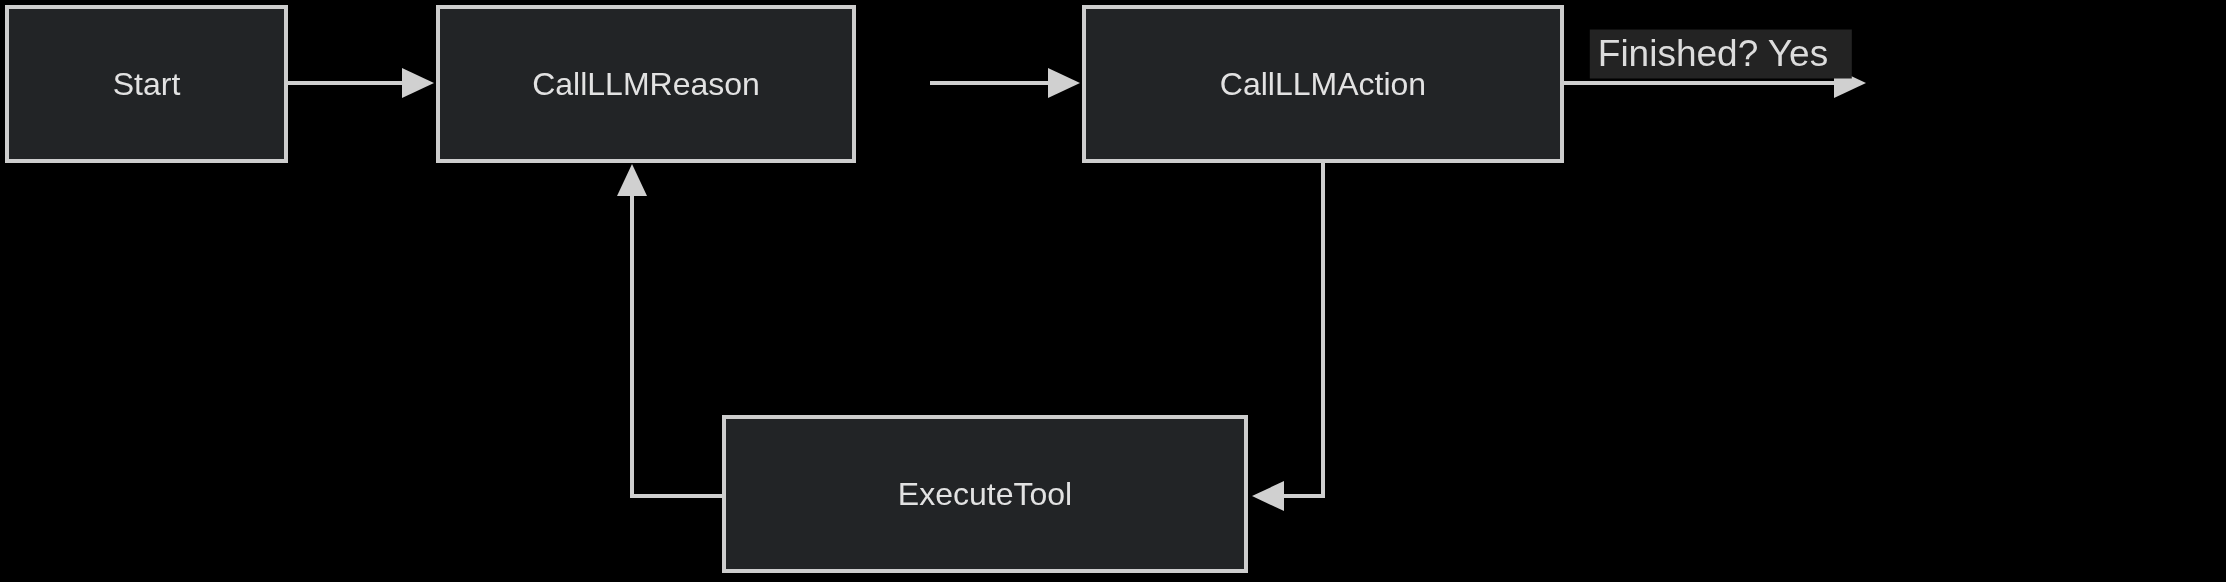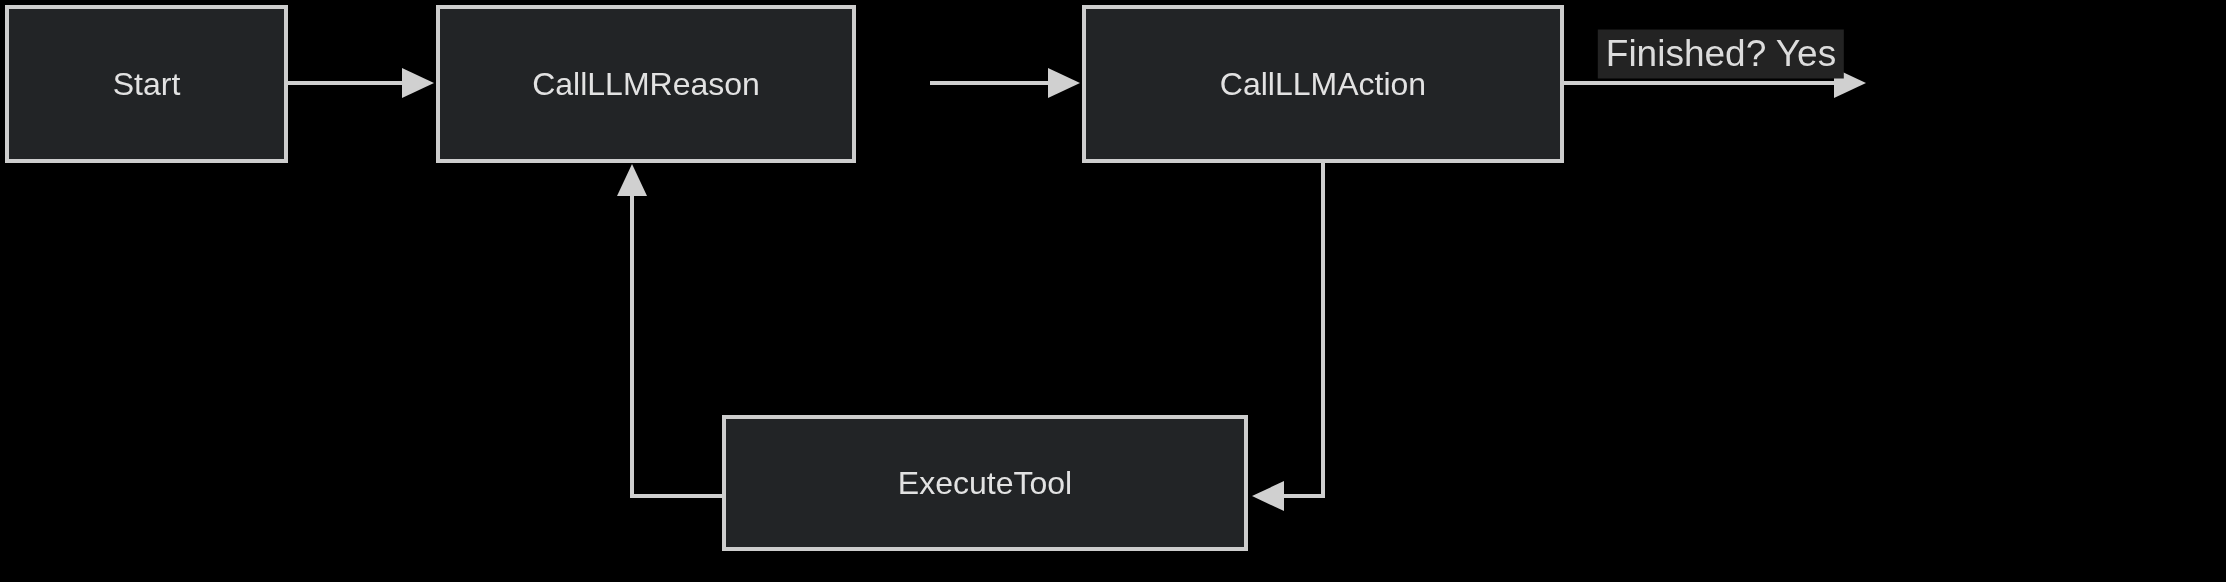--- a/index.html
+++ b/index.html
@@ -53,29 +53,29 @@
   .node .label {
     color: var(--node-text);
     font-size: 32px;
     line-height: 1;
     white-space: nowrap;
   }
   .node-start         { left: 5px;    top: 5px;   width: 283px; height: 158px; }
   .node-callllmreason { left: 436px;  top: 5px;   width: 420px; height: 158px; }
   .node-callllmaction { left: 1082px; top: 5px;   width: 482px; height: 158px; justify-content: center; }
   .node-finish        { left: 1868px; top: 6px;   width: 351px; height: 158px; }
-  .node-executetool   { left: 722px;  top: 415px; width: 526px; height: 136px; }
+  .node-executetool   { left: 722px;  top: 415px; width: 526px; height: 158px; }
   .edge-label {
     position: absolute;
     transform: translate(-50%, -50%);
     background: var(--edge-label-bg);
     color: var(--edge-label-text);
     font-size: 37px;
     line-height: 1;
-    padding: 5px 8px 7px 8px;
+    padding: 5px 24px 7px 8px;
     white-space: nowrap;
   }
   .edge-label-yes { left: 1721px; top: 54px; }
   .edge-label-no  { left: 1469px; top: 346px; }
 </style>
 </head>
 <body>
 
 <div class="canvas">
 

